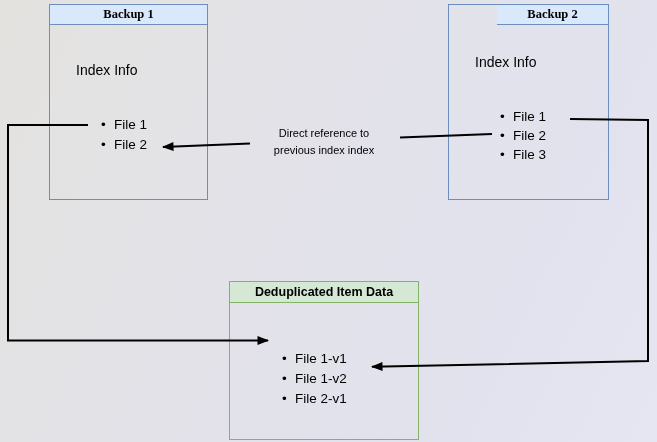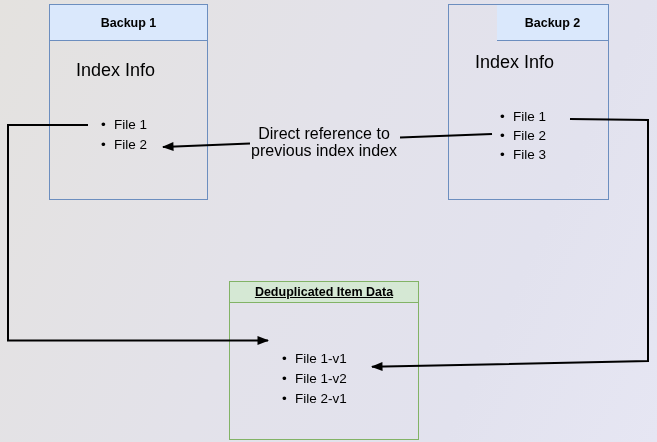--- a/index.html
+++ b/index.html
@@ -20,46 +20,46 @@
     box-sizing:border-box;
     display:flex; align-items:center; justify-content:center;
     font-weight:bold; font-size:12.5px;
     border-bottom:1px solid;
   }
   .blue  { border-color:#6c8ebf; }
   .blue .box-header  { background:#dae8fc; border-color:#6c8ebf; }
   .green { border-color:#82b366; }
   .green .box-header { background:#d5e8d4; border-color:#82b366; }
 
-  .subtitle { position:absolute; font-size:18px; line-height:16px; }
+  .subtitle { position:absolute; font-size:14px; line-height:16px; }
 
   ul.filelist { position:absolute; margin:0; padding:0; list-style:none; }
   ul.filelist li { position:relative; padding-left:13px; font-size:13.5px; white-space:nowrap; }
   ul.filelist li::before { content:"•"; position:absolute; left:0; }
   .lh20 li { line-height:20px; }
   .lh19 li { line-height:19px; }
 
   #backup1 { left:49px;  top:4px;   width:159px; height:196px; }
   #backup2 { left:448px; top:4px;   width:161px; height:196px;padding-left:48px; }
-  #dedup   { left:229px; top:281px; width:190px; height:159px;text-decoration:underline; }
-  #backup1 .box-header, #backup2 .box-header { height:36px; }
+  #dedup   { left:229px; top:281px; width:190px; height:159px; }
+  #backup1 .box-header, #backup2 .box-header { height:20px;font-family:Liberation Serif, serif; }
   #dedup .box-header { height:21px; }
 
   #backup1 .subtitle { left:26px; top:57px; }
   #backup2 .subtitle { left:26px; top:49px; }
   #backup1 ul { left:51px; top:110px; }
   #backup2 ul { left:51px; top:102px; }
   #dedup   ul { left:52px; top:54px;margin-top:13px; }
 
   .annotation {
     position:absolute;
     left:324px; top:142px;
     transform:translate(-50%,-50%);
     text-align:center;
-    font-size:16px; line-height:17px;
+    font-size:11px; line-height:17px;
     white-space:nowrap;
   }
   svg.wires { position:absolute; left:0; top:0; pointer-events:none; }
 </style>
 </head>
 <body>
 
 <div class="canvas">
 
   <div class="box blue" id="backup1">

